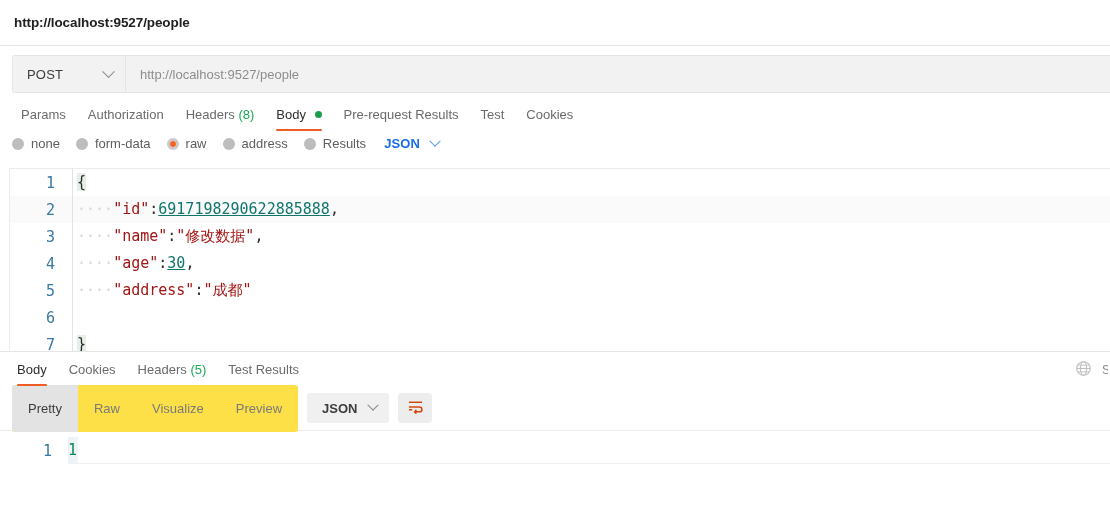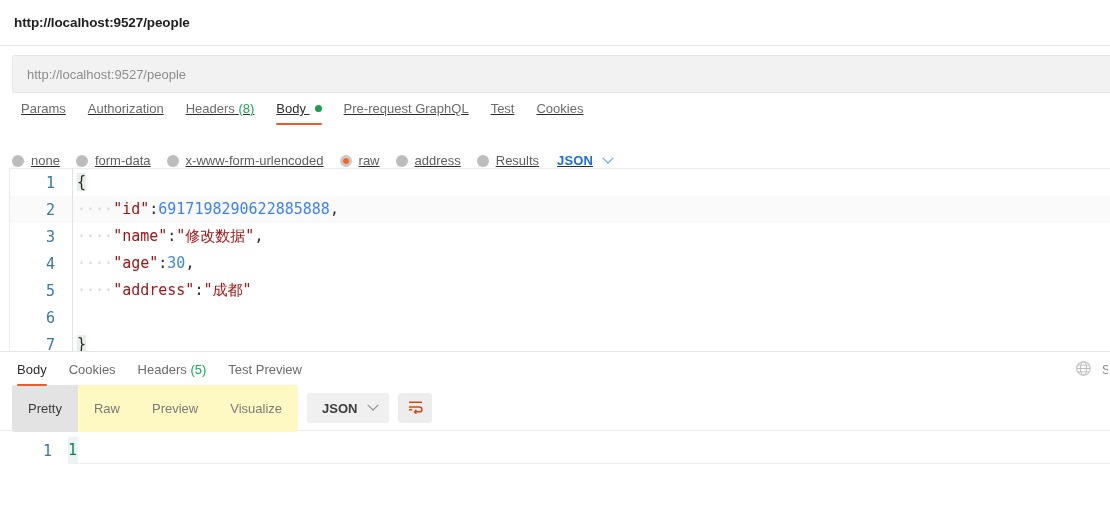--- a/index.html
+++ b/index.html
@@ -82,26 +82,25 @@
     padding: 0 14px;
     font-size: 13px;
     color: #8d8d8d;
     background: #f2f2f2;
     cursor: text;
   }
 
   
   .req-tabs {
     display: flex;
-    align-items: flex-start;
+    align-items: center;
     padding: 0 0 0 10px;
     height: 34px;
     box-sizing: border-box;
     background: #fff;
-    text-decoration: underline;
   }
   .req-tab {
     position: relative;
     padding: 0 11px 9px 11px;
     font-size: 13px;
     color: #6b6b6b;
     cursor: pointer;
     white-space: nowrap;
     line-height: 14px;
   }
@@ -127,26 +126,25 @@
     height: 7px;
     border-radius: 50%;
     background: #1f9b4e;
     margin-left: 5px;
     vertical-align: 1px;
   }
 
   
   .body-type-row {
     display: flex;
-    align-items: flex-end;
+    align-items: flex-start;
     height: 32px;
     padding: 0 0 0 12px;
     box-sizing: border-box;
     background: #fff;
-    text-decoration: underline;
   }
   .radio-opt {
     display: flex;
     align-items: center;
     margin-right: 16px;
     cursor: pointer;
     font-size: 13px;
     color: #5e5e5e;
     white-space: nowrap;
   }
@@ -227,21 +225,21 @@
   .code-text {
     flex: 1;
     white-space: pre;
     border-left: 1px solid #e2e2e2;
     padding-left: 4px;
     height: 27px;
     line-height: 27px;
     box-sizing: border-box;
   }
   .tok-key { color: #a31515; }
-  .tok-num { color: #3b82f6; }
+  .tok-num { color: #0f766e; text-decoration: underline; }
   .tok-punct { color: #2b2b2b; }
   .tok-brace { color: #2b2b2b; background: #e8efe8; }
   .tok-indent { color: #d6d6d6; }
   .tok-cn { color: #a31515; }
 
   
   .resp-divider {
     height: 1px;
     background: #e6e6e6;
   }
@@ -293,21 +291,21 @@
   
   .resp-toolbar {
     display: flex;
     align-items: center;
     padding: 7px 0 7px 12px;
     box-sizing: border-box;
     height: 44px;
   }
   .seg-group {
     display: flex;
-    background: #fef9c3;
+    background: #fde047;
     border-radius: 3px;
     overflow: hidden;
     height: 47px;
   }
   .seg {
     display: flex;
     align-items: center;
     padding: 0 16px;
     font-size: 13px;
     color: #7a7a7a;
@@ -390,62 +388,62 @@
 </style>
 </head>
 <body>
 
 <div class="request-title-bar">
   <div class="request-title">http://localhost:9527/people</div>
 </div>
 
 <div class="url-row">
   <div class="url-bar">
+    <div class="method-box">
+      <span class="method-label">POST</span>
+      <span class="chev"></span>
+    </div>
     <div class="url-input">http://localhost:9527/people</div>
   </div>
 </div>
 
 <div class="req-tabs">
   <div class="req-tab">
     <span>Params</span>
   </div>
   <div class="req-tab">
     <span>Authorization</span>
   </div>
   <div class="req-tab">
     <span>Headers</span>
     <span class="tab-count">(8)</span>
   </div>
   <div class="req-tab active">
     <span>Body</span>
     <span class="green-dot"></span>
   </div>
   <div class="req-tab">
-    <span>Pre-request GraphQL</span>
+    <span>Pre-request Results</span>
   </div>
   <div class="req-tab">
     <span>Test</span>
   </div>
   <div class="req-tab">
     <span>Cookies</span>
   </div>
 </div>
 
 <div class="body-type-row">
   <div class="radio-opt">
     <span class="radio-dot"></span>
     <span>none</span>
   </div>
   <div class="radio-opt">
     <span class="radio-dot"></span>
     <span>form-data</span>
-  </div>
-  <div class="radio-opt">
-    <span class="radio-dot"></span>
-    <span>x-www-form-urlencoded</span>
   </div>
   <div class="radio-opt selected">
     <span class="radio-dot"></span>
     <span>raw</span>
   </div>
   <div class="radio-opt">
     <span class="radio-dot"></span>
     <span>address</span>
   </div>
   <div class="radio-opt">
@@ -498,21 +496,21 @@
     <span>Body</span>
   </div>
   <div class="resp-tab">
     <span>Cookies</span>
   </div>
   <div class="resp-tab">
     <span>Headers</span>
     <span class="tab-count">(5)</span>
   </div>
   <div class="resp-tab">
-    <span>Test Preview</span>
+    <span>Test Results</span>
   </div>
 
   <div class="resp-right">
     <span class="globe-icon">
       <svg width="17" height="17" viewBox="0 0 20 20" fill="none">
         <circle cx="10" cy="10" r="8" stroke="#8a8a8a" stroke-width="1.3"></circle>
         <ellipse cx="10" cy="10" rx="3.6" ry="8" stroke="#8a8a8a" stroke-width="1.3"></ellipse>
         <line x1="2.2" y1="10" x2="17.8" y2="10" stroke="#8a8a8a" stroke-width="1.3"></line>
         <line x1="3.4" y1="6" x2="16.6" y2="6" stroke="#8a8a8a" stroke-width="1.1"></line>
         <line x1="3.4" y1="14" x2="16.6" y2="14" stroke="#8a8a8a" stroke-width="1.1"></line>
@@ -524,24 +522,24 @@
 
 <div class="resp-toolbar">
   <div class="seg-group">
     <div class="seg active">
       <span>Pretty</span>
     </div>
     <div class="seg">
       <span>Raw</span>
     </div>
     <div class="seg">
+      <span>Visualize</span>
+    </div>
+    <div class="seg">
       <span>Preview</span>
-    </div>
-    <div class="seg">
-      <span>Visualize</span>
     </div>
   </div>
 
   <div class="fmt-select">
     <span class="fmt-label">JSON</span>
     <span class="chev-gray"></span>
   </div>
 
   <div class="wrap-btn">
     <span>

